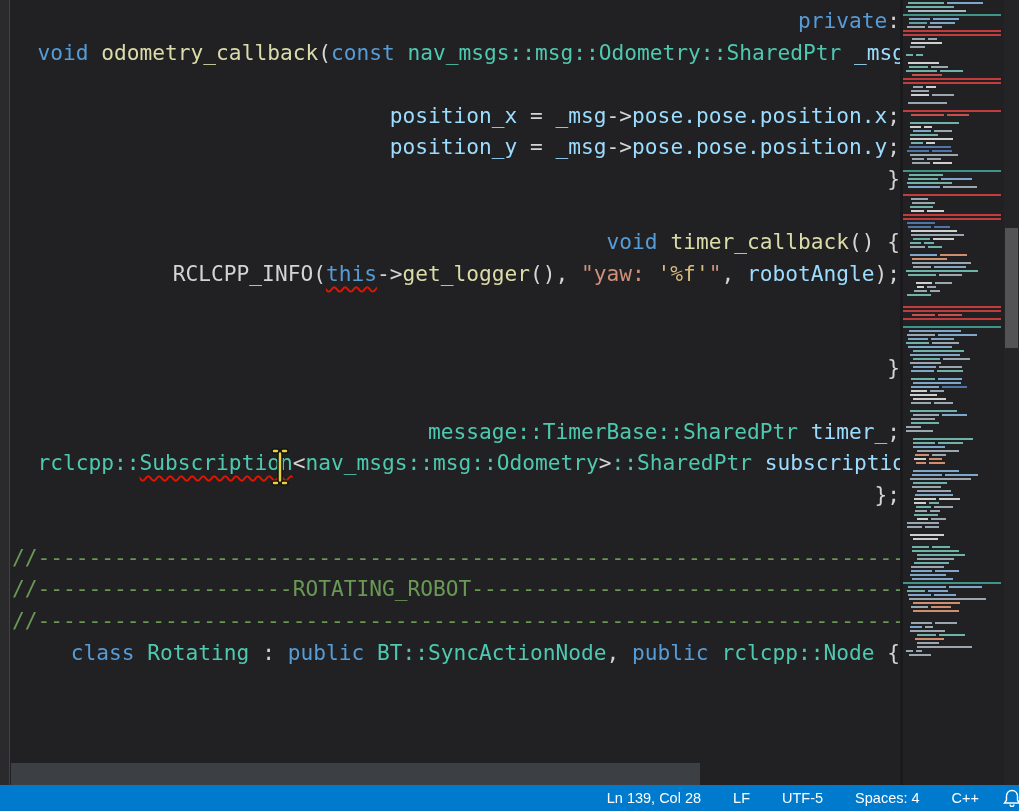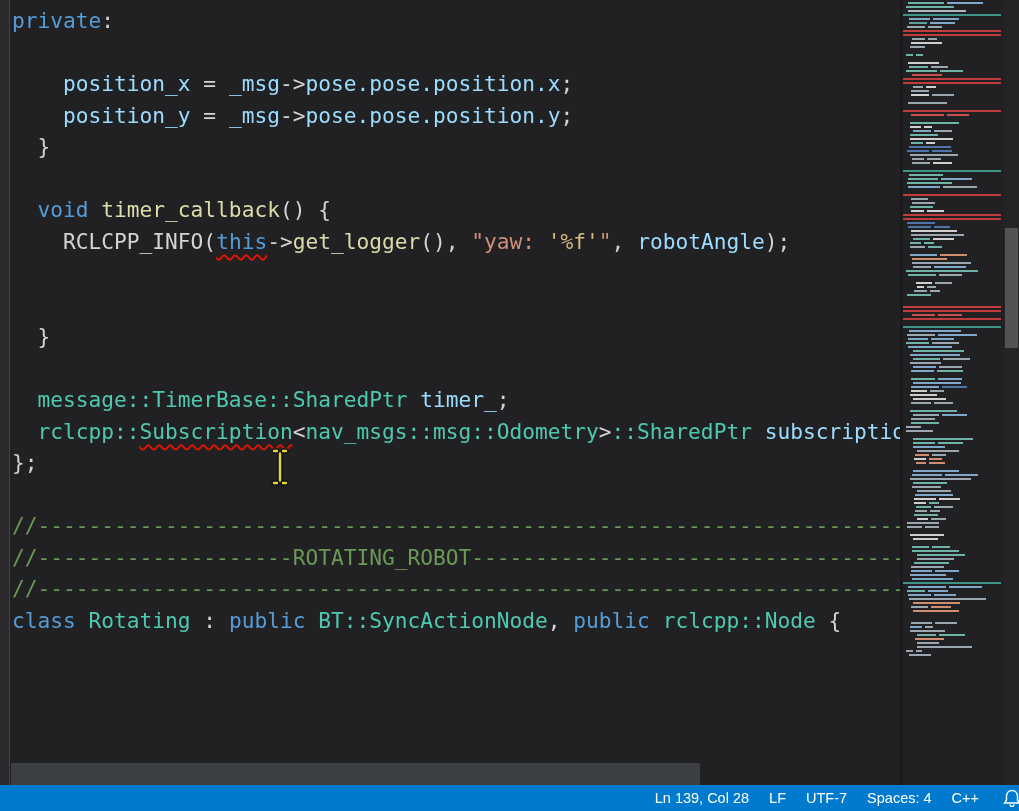--- a/index.html
+++ b/index.html
@@ -3,21 +3,21 @@
 <meta charset="utf-8">
 <style>
   html,body{margin:0;padding:0;}
   body{width:1019px;height:811px;overflow:hidden;background:#212124;position:relative;
        font-family:"DejaVu Sans Mono",monospace;}
   
   .editor{position:absolute;left:0;top:0;width:900px;height:785px;overflow:hidden;background:#212124;}
   .gutter-edge{position:absolute;left:0;top:0;width:9px;height:785px;background:#2a2a2d;border-right:1px solid #424245;}
   .code-area{position:absolute;left:0;top:0;width:900px;height:785px;padding:5px 0 0 12px;box-sizing:border-box;
              font-size:21.2px;line-height:31.58px;}
-  .cl{white-space:pre;height:31.58px;}
+  .cl{white-space:pre;height:31.58px;text-align:right;}
   .tk{display:inline;}
   .kw{color:#569cd6}
   .fn{color:#dcdcaa}
   .ty{color:#4ec9b0}
   .vr{color:#9cdcfe}
   .pn{color:#d4d4d4}
   .st{color:#ce9178}
   .fm{color:#d7ba7d}
   .cm{color:#6a9955}
   .mc{color:#d4d4d4}
@@ -32,32 +32,33 @@
   .mm-content{padding-top:2px;}
   .mm-row{height:2px;margin-bottom:2px;display:flex;}
   .mm-seg{display:inline-block;height:2px;margin-right:3px;}
   
   .scrollbar-track{position:absolute;left:1004px;top:0;width:15px;height:785px;background:#242427;}
   .scrollbar-thumb{position:absolute;left:1px;width:13px;background:rgba(150,150,150,.42);}
   
   .status-bar{position:absolute;left:0;top:785px;width:1019px;height:26px;background:#007acc;
               display:flex;align-items:center;justify-content:flex-end;
               font-family:"Liberation Sans",sans-serif;font-size:14.5px;color:#ffffff;}
-  .status-items{display:flex;align-items:center;gap:20px;margin-right:40px;}
+  .status-items{display:flex;align-items:center;gap:32px;margin-right:40px;}
   .sb-item{white-space:nowrap;cursor:pointer;}
   .bell{position:absolute;right:-4px;top:4px;width:22px;height:18px;}
 </style>
 </head>
 <body>
 
 <div class="editor">
   <div class="gutter-edge"></div>
   <div class="selection-highlight"></div>
   <div class="code-area">
       <div class="cl"><span class="tk kw">private</span><span class="tk pn">:</span></div>
+      <div class="cl"><span class="tk pn">  </span><span class="tk kw">void</span><span class="tk pn"> </span><span class="tk fn">odometry_callback</span><span class="tk pn">(</span><span class="tk kw">const</span><span class="tk pn"> </span><span class="tk ty">nav_msgs::msg::Odometry::SharedPtr</span><span class="tk pn"> </span><span class="tk vr">_msg</span></div>
       <div class="cl"></div>
       <div class="cl"><span class="tk pn">    </span><span class="tk vr">position_x</span><span class="tk pn"> = </span><span class="tk vr">_msg</span><span class="tk pn">-&gt;</span><span class="tk vr">pose.pose.position.x</span><span class="tk pn">;</span></div>
       <div class="cl"><span class="tk pn">    </span><span class="tk vr">position_y</span><span class="tk pn"> = </span><span class="tk vr">_msg</span><span class="tk pn">-&gt;</span><span class="tk vr">pose.pose.position.y</span><span class="tk pn">;</span></div>
       <div class="cl"><span class="tk pn">  }</span></div>
       <div class="cl"></div>
       <div class="cl"><span class="tk pn">  </span><span class="tk kw">void</span><span class="tk pn"> </span><span class="tk fn">timer_callback</span><span class="tk pn">() {</span></div>
       <div class="cl"><span class="tk pn">    </span><span class="tk mc">RCLCPP_INFO</span><span class="tk pn">(</span><span class="tk kw wv">this</span><span class="tk pn">-&gt;</span><span class="tk fn">get_logger</span><span class="tk pn">(), </span><span class="tk st">"yaw: </span><span class="tk fm">'%f'</span><span class="tk st">"</span><span class="tk pn">, </span><span class="tk vr">robotAngle</span><span class="tk pn">);</span></div>
       <div class="cl"></div>
       <div class="cl"></div>
       <div class="cl"><span class="tk pn">  }</span></div>
@@ -606,21 +607,21 @@
 </div>
 
 <div class="scrollbar-track">
   <div class="scrollbar-thumb" style="top: 228px; height: 120px;"></div>
 </div>
 
 <div class="status-bar" style="background: rgb(0, 122, 204);">
   <div class="status-items">
       <span class="sb-item">Ln 139, Col 28</span>
       <span class="sb-item">LF</span>
-      <span class="sb-item">UTF-7</span>
+      <span class="sb-item">UTF-5</span>
       <span class="sb-item">Spaces: 4</span>
       <span class="sb-item">C++</span>
     </div>
   <div class="bell">
     <svg width="22" height="18" viewBox="0 0 16 15">
       <path d="M8 1.2c2.8 0 4.6 2.1 4.6 4.9v3.3l1.6 2.2H1.8l1.6-2.2V6.1C3.4 3.3 5.2 1.2 8 1.2z" fill="none" stroke="#ffffff" stroke-width="1.2"></path>
       <path d="M6.4 13a1.6 1.6 0 0 0 3.2 0" fill="none" stroke="#ffffff" stroke-width="1.2"></path>
     </svg>
   </div>
 </div>

